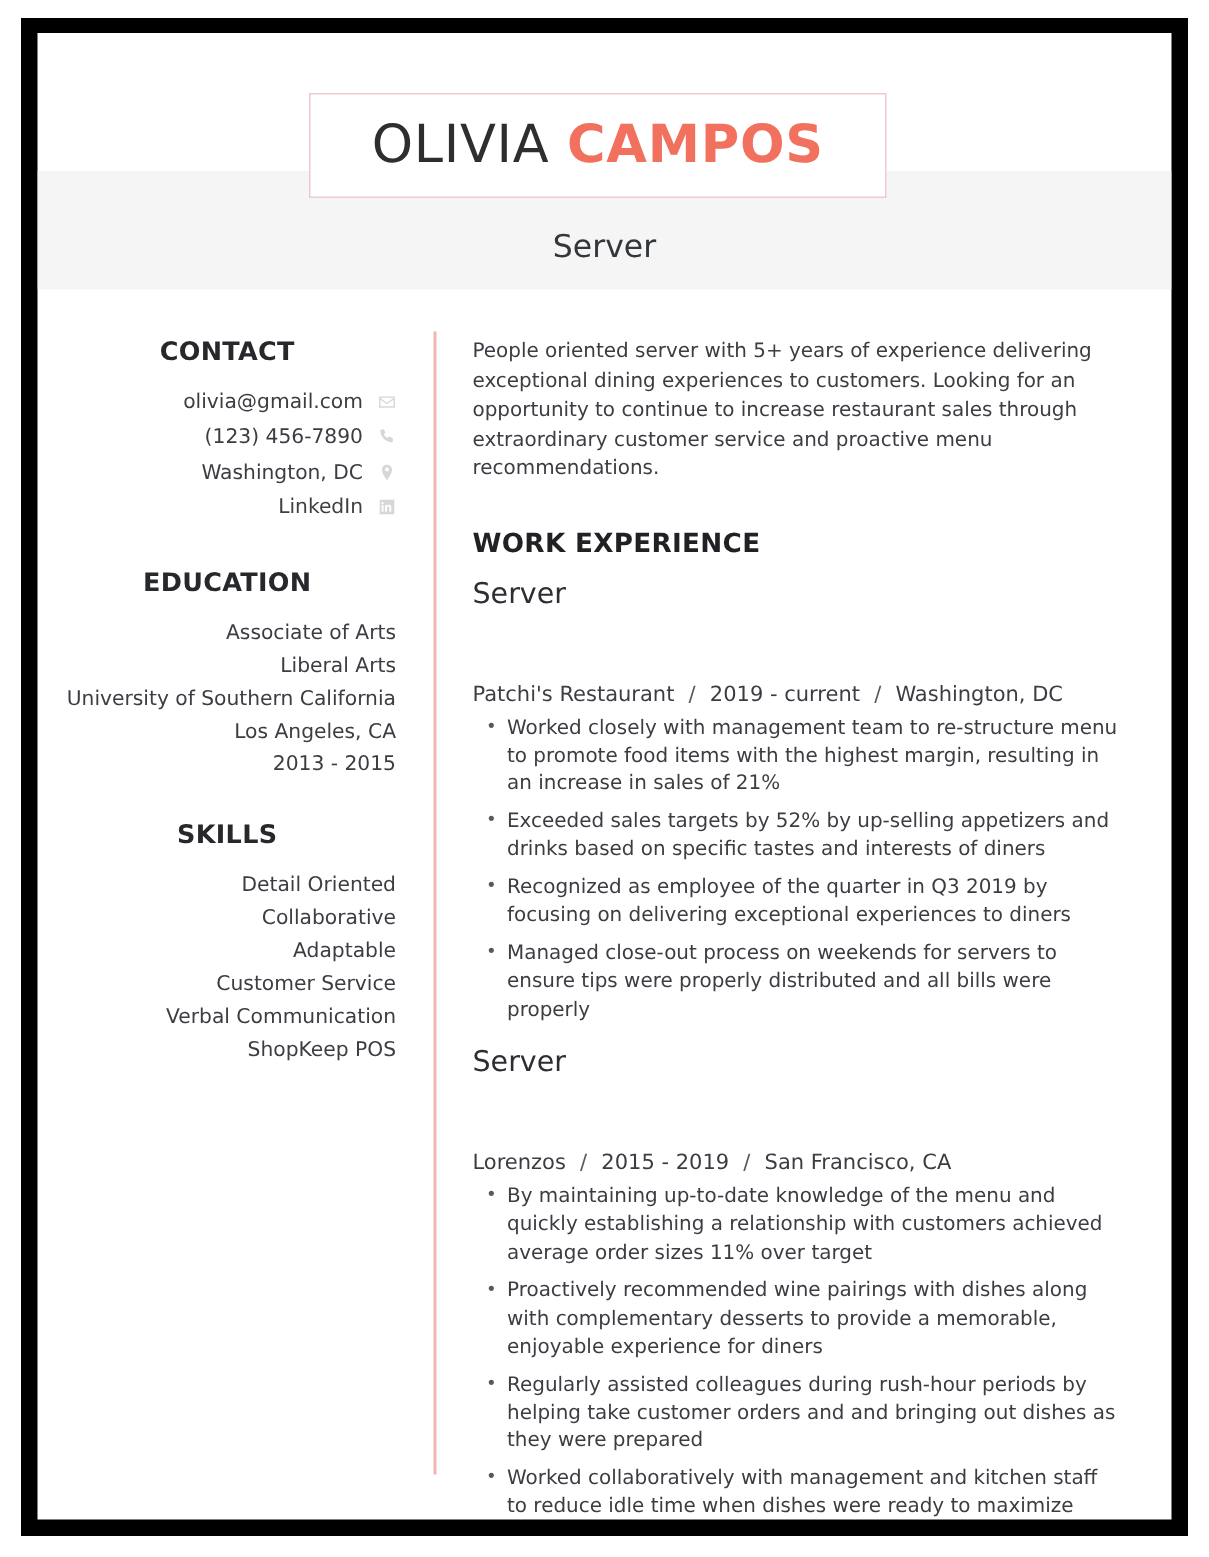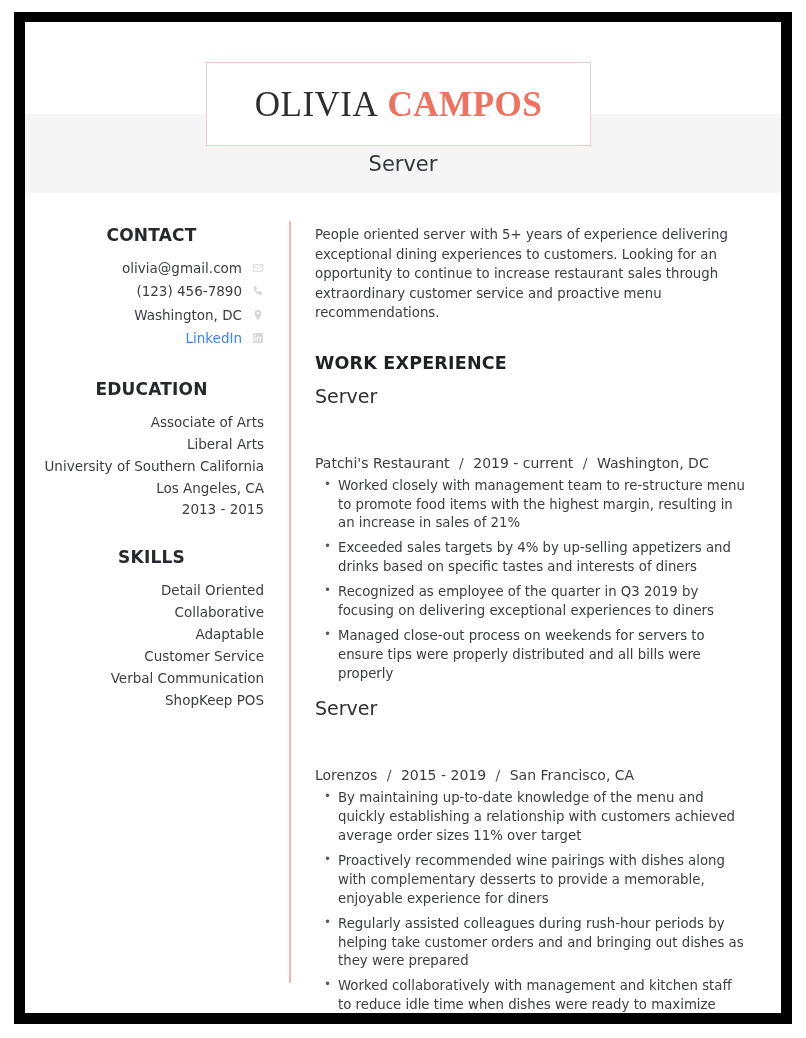--- a/index.html
+++ b/index.html
@@ -38,27 +38,26 @@
     left: 0; right: 0;
     top: 92px;
     height: 79px;
     background: #f5f5f6;
   }
   .name-box {
     position: absolute;
     left: 181px;
     top: 40px;
     width: 385px;
-    height: 84px;
+    height: 70px;
     background: #ffffff;
     border: 1px solid #eccccb;
     display: flex;
     align-items: center;
     justify-content: center;
-    font-family: Liberation Serif, serif;
   }
   .name-text {
     font-size: 35px;
     letter-spacing: 0.5px;
     white-space: nowrap;
     line-height: 1;
   }
   .name-first { color: #2e2e2e; font-weight: 400; }
   .name-last  { color: #f1705e; font-weight: 700; }
 
@@ -113,21 +112,21 @@
     align-items: center;
     justify-content: flex-end;
     gap: 9px;
     margin-bottom: 3px;
   }
   .contact-text {
     font-size: 13.5px;
     color: #3b3d42;
     line-height: 1.5;
   }
-  .contact-text.link { color: #3b82f6; }
+  .contact-text.link { color: #404040; }
   .icon {
     width: 13px; height: 13px;
     flex: 0 0 13px;
     display: flex;
     align-items: center;
     justify-content: center;
   }
   .icon svg { width: 12px; height: 12px; fill: #d6d7d9; }
 
   .side-item {
@@ -291,21 +290,21 @@
           <div class="job-role">Server</div>
           <div class="job-meta">
             <span>Patchi's Restaurant</span>
             <span class="sep">/</span>
             <span>2019 - current</span>
             <span class="sep">/</span>
             <span>Washington, DC</span>
           </div>
           <ul class="bullets">
             <li>Worked closely with management team to re-structure menu to promote food items with the highest margin, resulting in an increase in sales of 21%</li>
-            <li>Exceeded sales targets by 4% by up-selling appetizers and drinks based on specific tastes and interests of diners</li>
+            <li>Exceeded sales targets by 52% by up-selling appetizers and drinks based on specific tastes and interests of diners</li>
             <li>Recognized as employee of the quarter in Q3 2019 by focusing on delivering exceptional experiences to diners</li>
             <li>Managed close-out process on weekends for servers to ensure tips were properly distributed and all bills were properly</li>
           </ul>
         </div>
 
         <div class="job">
           <div class="job-role">Server</div>
           <div class="job-meta">
             <span>Lorenzos</span>
             <span class="sep">/</span>

